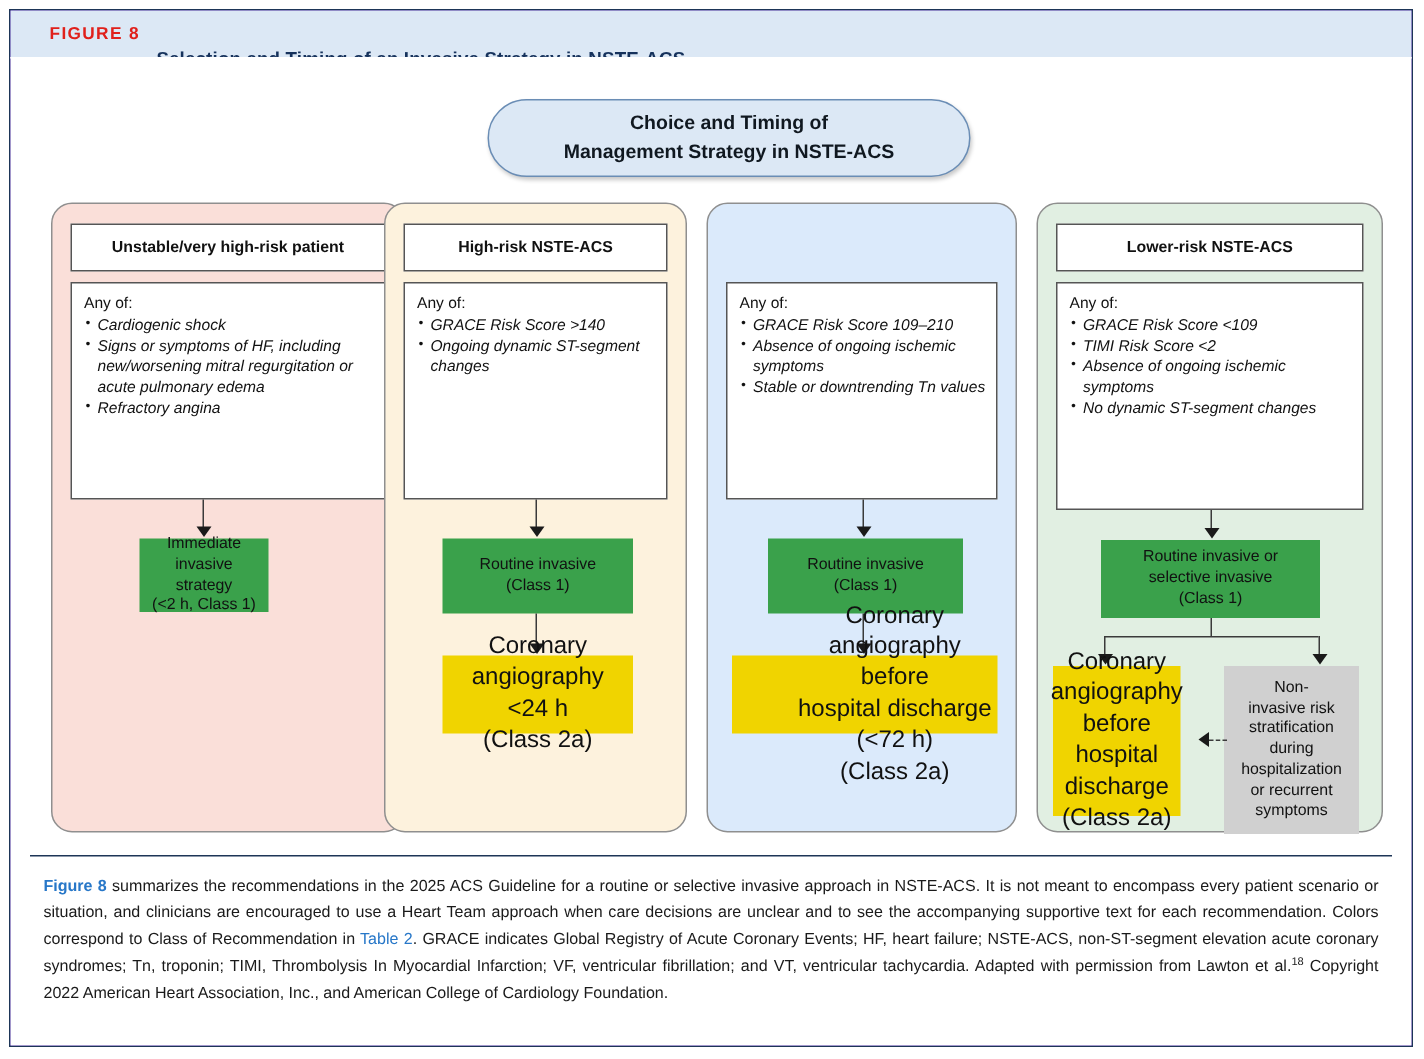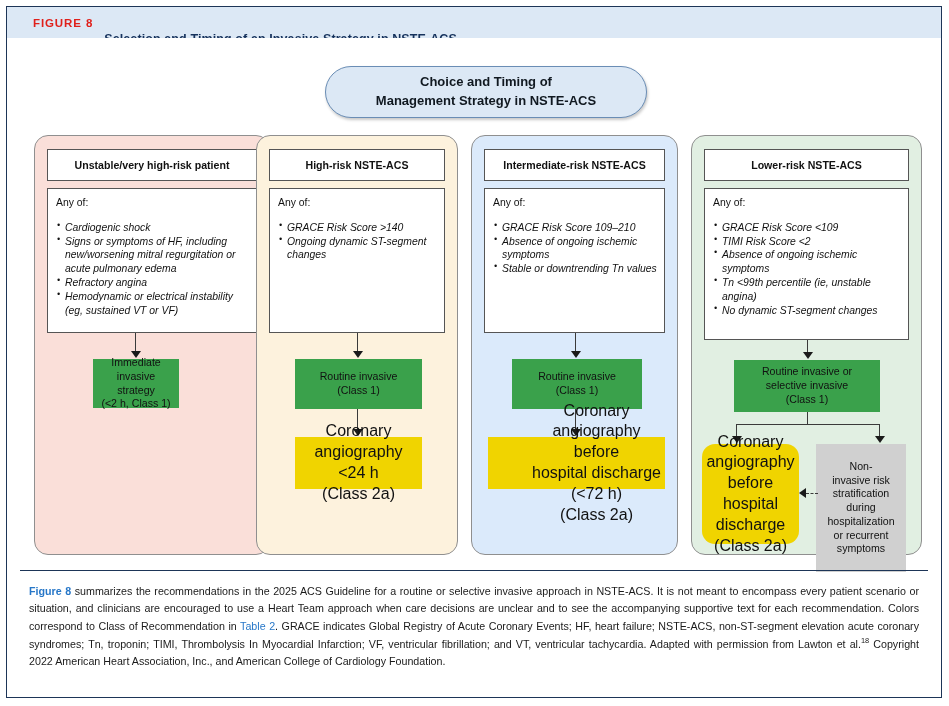--- a/index.html
+++ b/index.html
@@ -73,21 +73,21 @@
     position:absolute; left:12px; right:12px; top:52px;
     background:#ffffff; border:1px solid #555;
     box-sizing:border-box;
     padding:7px 7px 7px 8px;
   }
   .panel.p1 .criteria-box{height:145px;}
   .panel.p2 .criteria-box{height:145px;}
   .panel.p3 .criteria-box{height:145px;}
   .panel.p4 .criteria-box{height:152px;}
 
-  .anyof{ font-size:10.4px; color:#111; line-height:1.33; margin-bottom:11px;}
+  .anyof{ font-size:10.4px; color:#111; line-height:1.33; margin-bottom:1px;}
   ul.crit{ margin:0; padding:0; list-style:none;font-style:italic; }
   ul.crit li{
     font-size:10.4px; color:#111; line-height:1.33;
     padding-left:9px; position:relative; margin-bottom:0px;
   }
   ul.crit li:before{
     content:"\2022"; position:absolute; left:1px; top:-1px; font-size:9px;
   }
 
   
@@ -153,21 +153,20 @@
     <div class="panel p1">
       <div class="panel-head">
         <span>Unstable/very high-risk patient</span>
       </div>
       <div class="criteria-box">
         <div class="anyof">Any of:</div>
         <ul class="crit">
           <li>Cardiogenic shock</li>
           <li>Signs or symptoms of HF, including new/worsening mitral regurgitation or acute pulmonary edema</li>
           <li>Refractory angina</li>
-          <li>Hemodynamic or electrical instability (eg, sustained VT or VF)</li>
         </ul>
       </div>
 
       <div class="v-arrow" style="left:100px;top:197px;height:20px;"></div>
       <div class="arrow-head" style="left:96px;top:215px;"></div>
 
       <div class="abox green" style="left:58px;top:223px;width:86px;height:49px;">
         <div>
           <span>Immediate invasive</span>
           <span>strategy</span>
@@ -200,23 +199,20 @@
       <div class="abox yellow" style="left:38px;top:301px;width:127px;height:52px;">
         <div>
           <span>Coronary angiography</span>
           <span>&lt;24 h</span>
           <span>(Class 2a)</span>
         </div>
       </div>
     </div>
 
     <div class="panel p3">
-      <div class="panel-head">
-        <span>Intermediate-risk NSTE-ACS</span>
-      </div>
       <div class="criteria-box">
         <div class="anyof">Any of:</div>
         <ul class="crit">
           <li>GRACE Risk Score 109–210</li>
           <li>Absence of ongoing ischemic symptoms</li>
           <li>Stable or downtrending Tn values</li>
         </ul>
       </div>
       <div class="v-arrow" style="left:103px;top:197px;height:20px;"></div>
       <div class="arrow-head" style="left:99px;top:215px;"></div>
@@ -240,52 +236,51 @@
     <div class="panel p4">
       <div class="panel-head">
         <span>Lower-risk NSTE-ACS</span>
       </div>
       <div class="criteria-box">
         <div class="anyof">Any of:</div>
         <ul class="crit">
           <li>GRACE Risk Score &lt;109</li>
           <li>TIMI Risk Score &lt;2</li>
           <li>Absence of ongoing ischemic symptoms</li>
-          <li>Tn &lt;99th percentile (ie, unstable angina)</li>
           <li>No dynamic ST-segment changes</li>
         </ul>
       </div>
       <div class="v-arrow" style="left:115px;top:204px;height:14px;"></div>
       <div class="arrow-head" style="left:111px;top:216px;"></div>
       <div class="abox green" style="left:42px;top:224px;width:146px;height:52px;">
         <div>
           <span>Routine invasive or</span>
           <span>selective invasive</span>
           <span>(Class 1)</span>
         </div>
       </div>
 
       <div class="v-arrow" style="left:115px;top:276px;height:12px;"></div>
       <div class="h-line" style="left:44px;top:288px;width:143px;"></div>
       <div class="v-arrow" style="left:44px;top:288px;height:14px;"></div>
       <div class="arrow-head" style="left:40px;top:300px;"></div>
       <div class="v-arrow" style="left:187px;top:288px;height:14px;"></div>
       <div class="arrow-head" style="left:183px;top:300px;"></div>
 
-      <div class="abox yellow" style="left:10px;top:308px;width:97px;height:100px;border-radius:13px;">
+      <div class="abox yellow" style="left:10px;top:308px;width:85px;height:100px;">
         <div>
           <span>Coronary</span>
           <span>angiography</span>
           <span>before hospital</span>
           <span>discharge</span>
           <span>(Class 2a)</span>
         </div>
       </div>
 
-      <div class="abox gray" style="left:124px;top:308px;width:90px;height:128px;">
+      <div class="abox gray" style="left:124px;top:308px;width:90px;height:112px;">
         <div>
           <span>Non-</span>
           <span>invasive risk</span>
           <span>stratification</span>
           <span>during</span>
           <span>hospitalization</span>
           <span>or recurrent</span>
           <span>symptoms</span>
         </div>
       </div>

